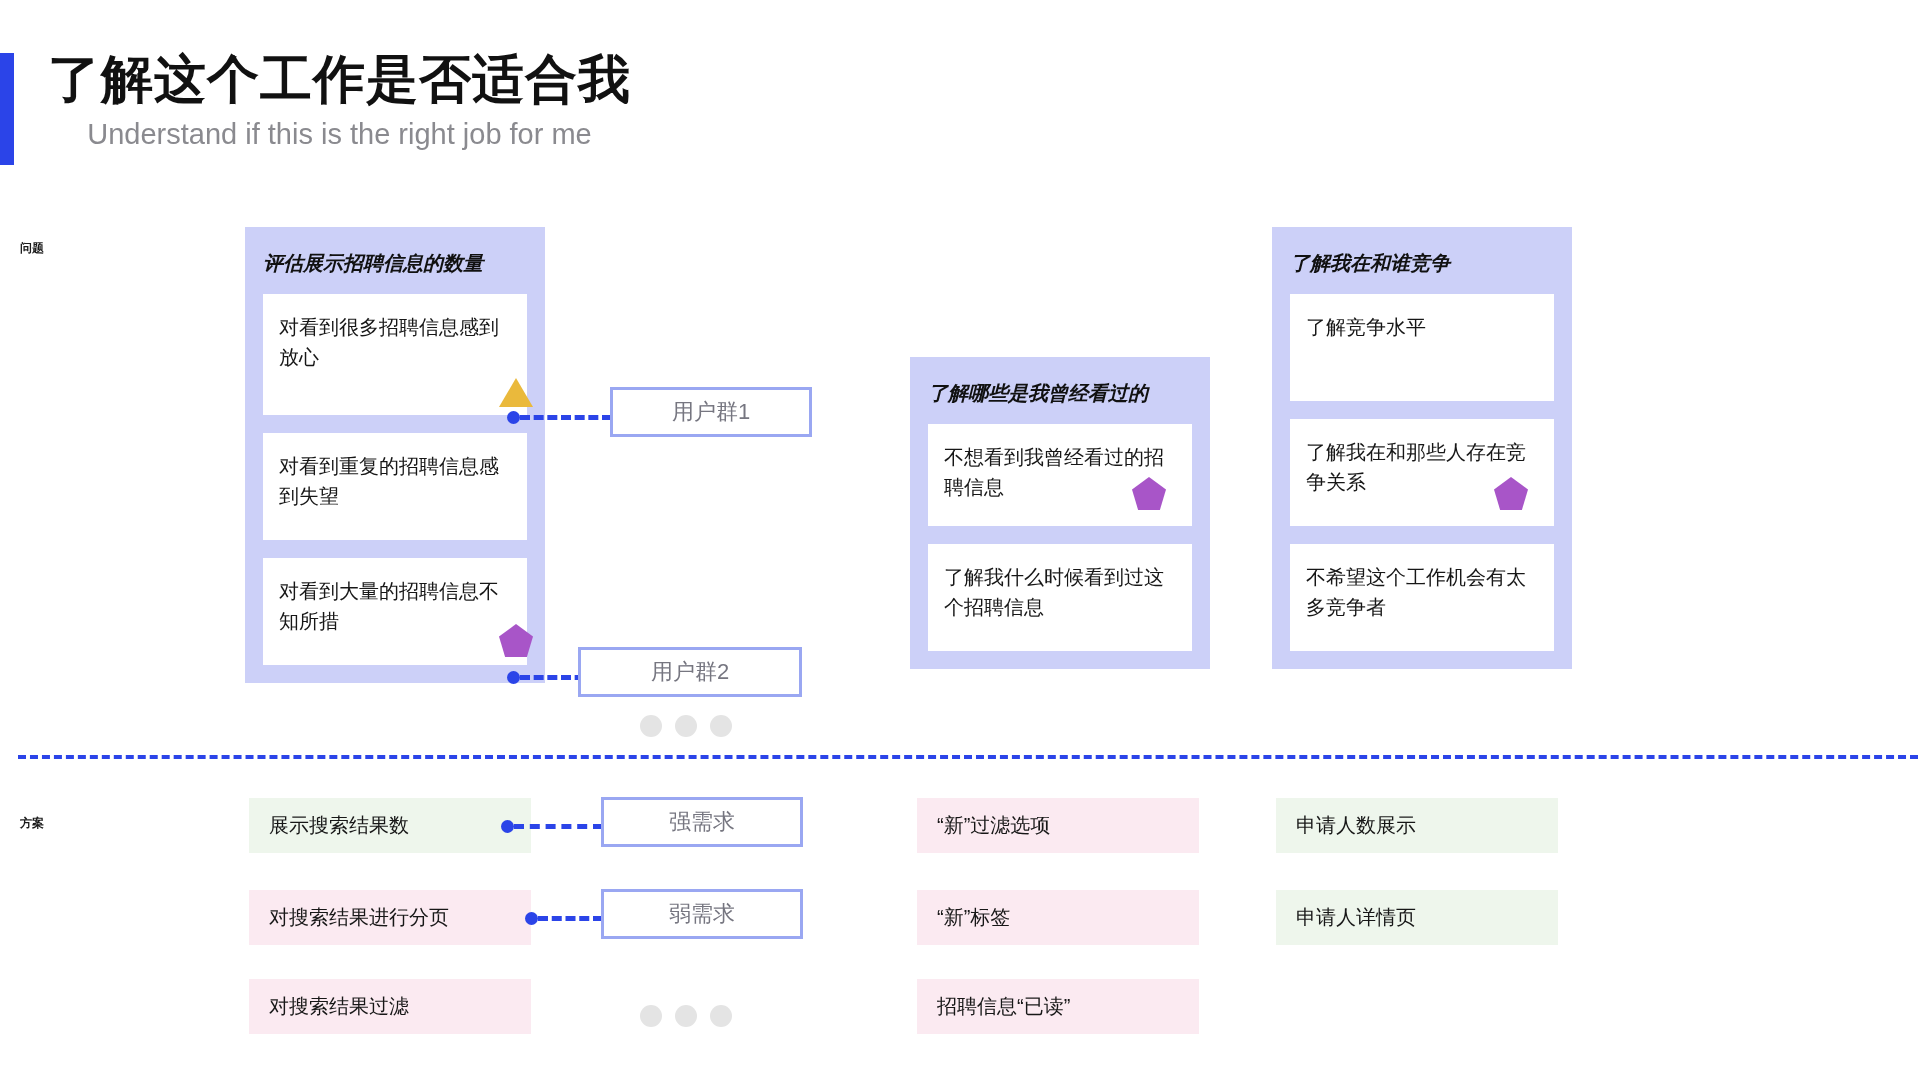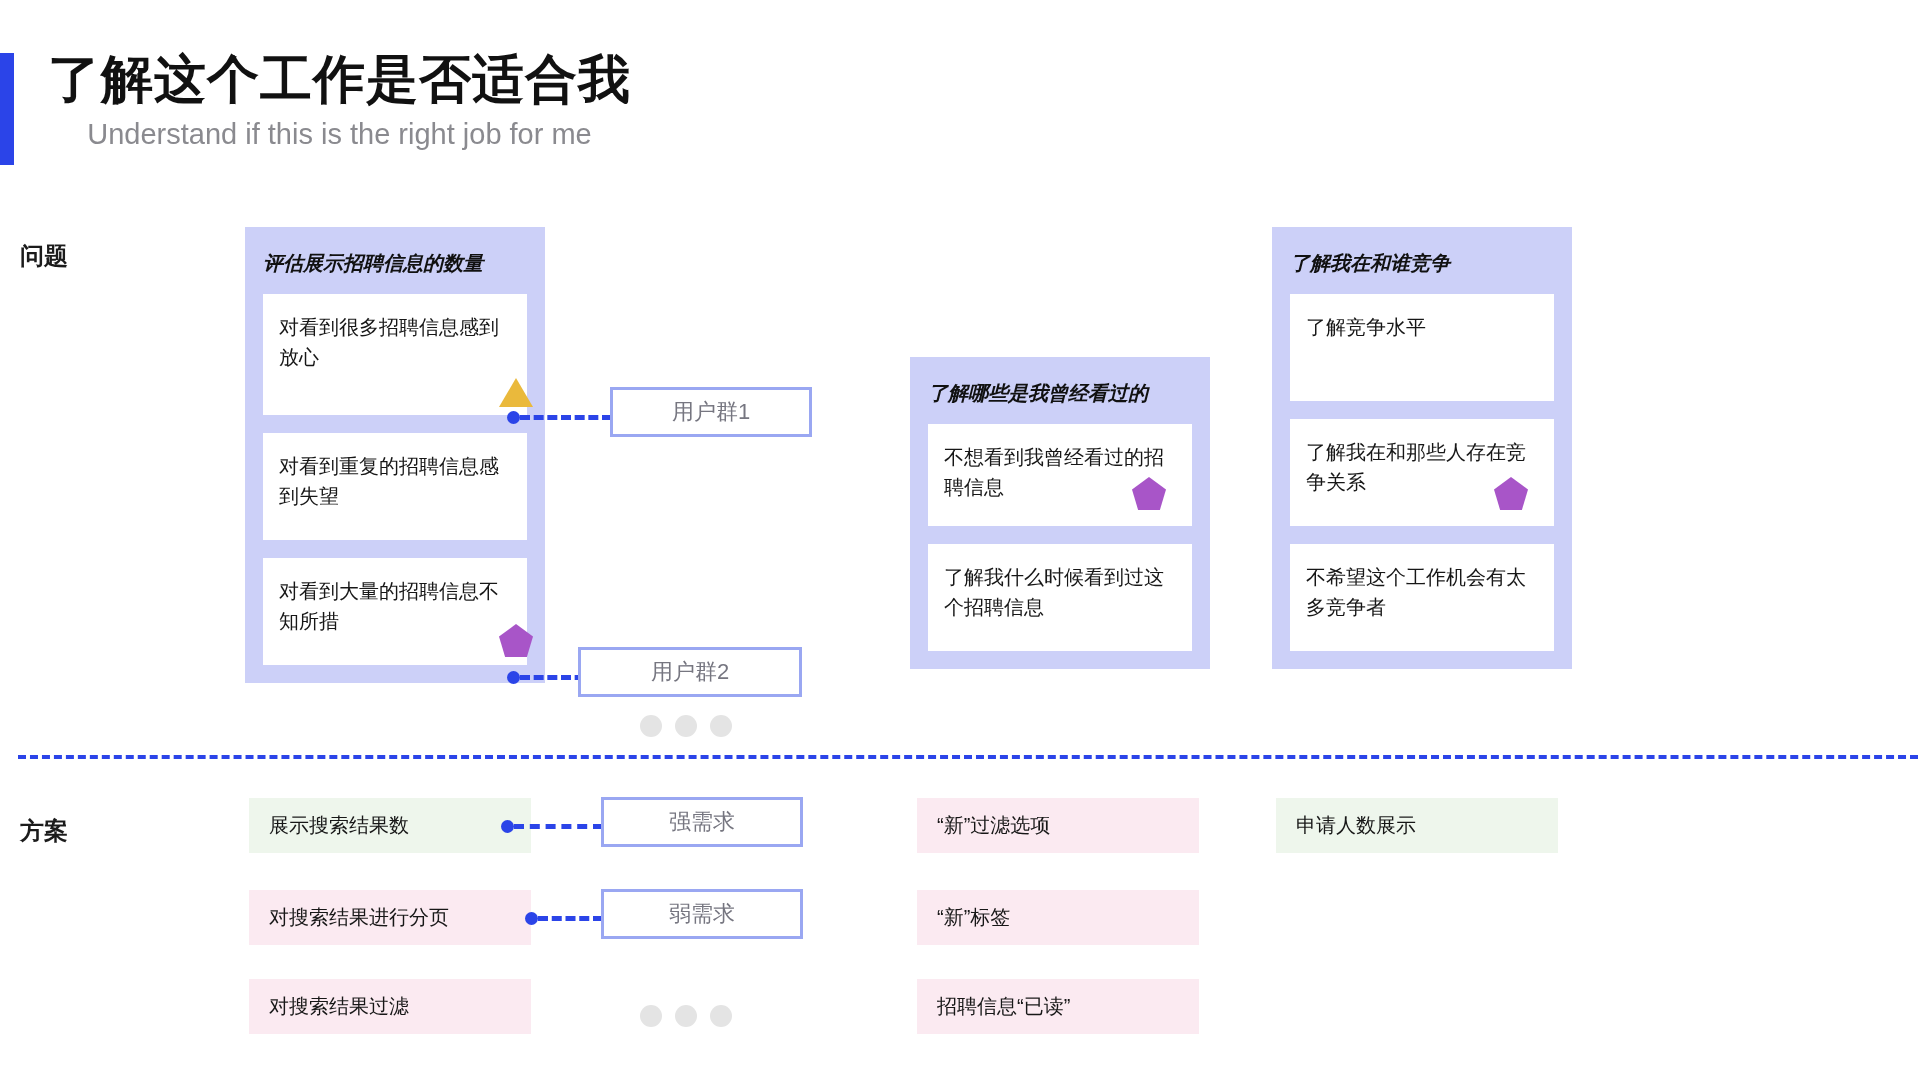--- a/index.html
+++ b/index.html
@@ -46,21 +46,21 @@
     font-size: 29px;
     color: #8a8a8f;
     font-weight: normal;
     margin-top: 6px;
     white-space: nowrap;
   }
 
   
   .section-label {
     position: absolute;
-    font-size: 24px;
+    font-size: 12px;
     font-weight: bold;
     color: #1b1b1b;
   }
   #label-problems { left: 20px; top: 240px; }
   #label-solutions { left: 20px; top: 815px; }
 
   
   #divider {
     position: absolute;
     left: 18px;
@@ -291,20 +291,23 @@
   <div class="solution-chip tone-pink" style="left:917px; top:135px; width:282px; height:55px;">
     <span>“新”标签</span>
   </div>
   <div class="solution-chip tone-pink" style="left:917px; top:224px; width:282px; height:55px;">
     <span>招聘信息“已读”</span>
   </div>
 
   <div class="solution-chip tone-green" style="left:1276px; top:43px; width:282px; height:55px;">
     <span>申请人数展示</span>
   </div>
+  <div class="solution-chip tone-green" style="left:1276px; top:135px; width:282px; height:55px;">
+    <span>申请人详情页</span>
+  </div>
 
   <div class="connector" style="left:501px; top:64px; width:102px;">
     <span class="conn-dot"></span>
     <span class="conn-line"></span>
   </div>
   <div class="pill-box" style="left:601px; top:42px; width:202px; height:50px;">强需求</div>
 
   <div class="connector" style="left:525px; top:156px; width:78px;">
     <span class="conn-dot"></span>
     <span class="conn-line"></span>

